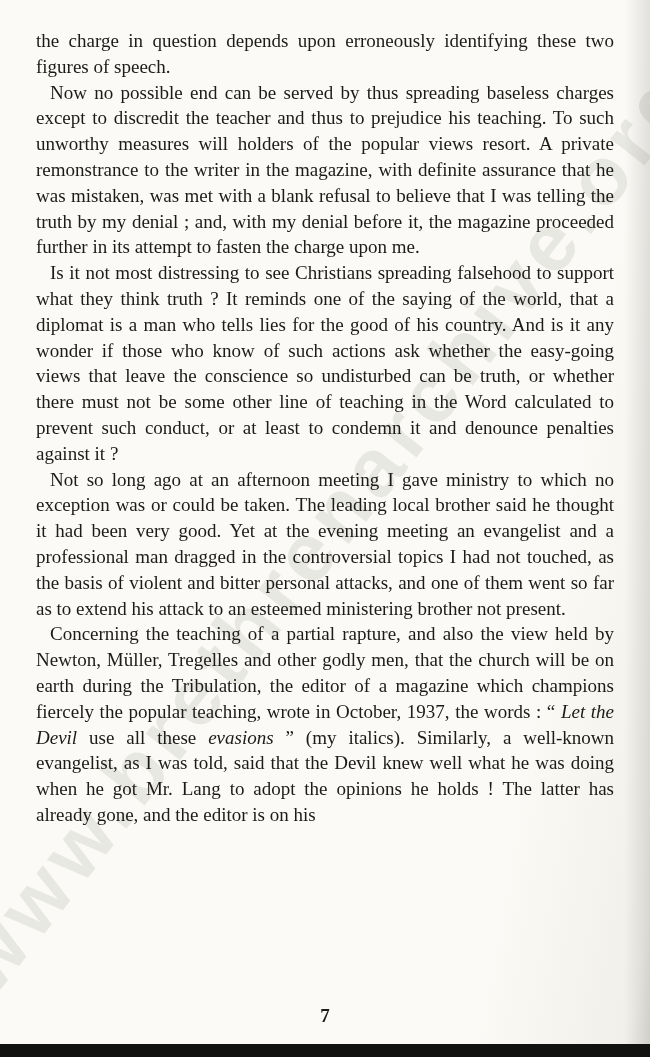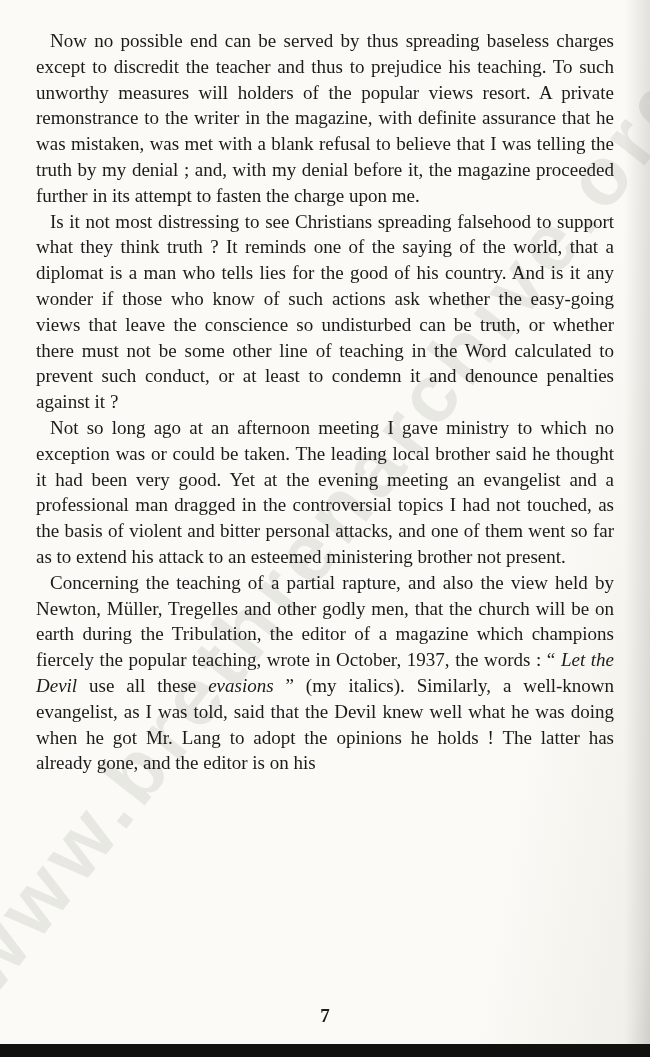--- a/index.html
+++ b/index.html
@@ -79,20 +79,21 @@
     font-weight: bold;
     color: #1d1b19;
   }
 </style>
 </head>
 <body>
 
 <div class="page">
   <div class="watermark">www.brethrenarchive.org</div>
   <div class="text-block">
+      <p><span>the charge in question depends upon erroneously identifying these two figures of speech.</span></p>
       <p class="indent"><span>Now no possible end can be served by thus spreading baseless charges except to discredit the teacher and thus to prejudice his teaching.  To such unworthy measures will holders of the popular views resort.  A private remonstrance to the writer in the magazine, with definite assurance that he was mistaken, was met with a blank refusal to believe that I was telling the truth by my denial&nbsp;; and, with my denial before it, the magazine proceeded further in its attempt to fasten the charge upon me.</span></p>
       <p class="indent"><span>Is it not most distressing to see Christians spreading falsehood to support what they think truth&nbsp;?  It reminds one of the saying of the world, that a diplomat is a man who tells lies for the good of his country.  And is it any wonder if those who know of such actions ask whether the easy-going views that leave the conscience so undisturbed can be truth, or whether there must not be some other line of teaching in the Word calculated to prevent such conduct, or at least to condemn it and denounce penalties against it&nbsp;?</span></p>
       <p class="indent"><span>Not so long ago at an afternoon meeting I gave ministry to which no exception was or could be taken.  The leading local brother said he thought it had been very good.  Yet at the evening meeting an evangelist and a professional man dragged in the controversial topics I had not touched, as the basis of violent and bitter personal attacks, and one of them went so far as to extend his attack to an esteemed ministering brother not present.</span></p>
       <p class="indent"><span>Concerning the teaching of a partial rapture, and also the view held by Newton, Müller, Tregelles and other godly men, that the church will be on earth during the Tribulation, the editor of a magazine which champions fiercely the popular teaching, wrote in October, 1937, the words&nbsp;: “&nbsp;</span><span class="italic">Let the Devil</span><span> use all these </span><span class="italic">evasions</span><span>&nbsp;” (my italics).  Similarly, a well-known evangelist, as I was told, said that the Devil knew well what he was doing when he got Mr. Lang to adopt the opinions he holds&nbsp;!  The latter has already gone, and the editor is on his</span></p>
     </div>
   <div class="page-number">7</div>
   <div class="scan-shade-right"></div>
   <div class="scan-bar-bottom"></div>
 </div>
 

